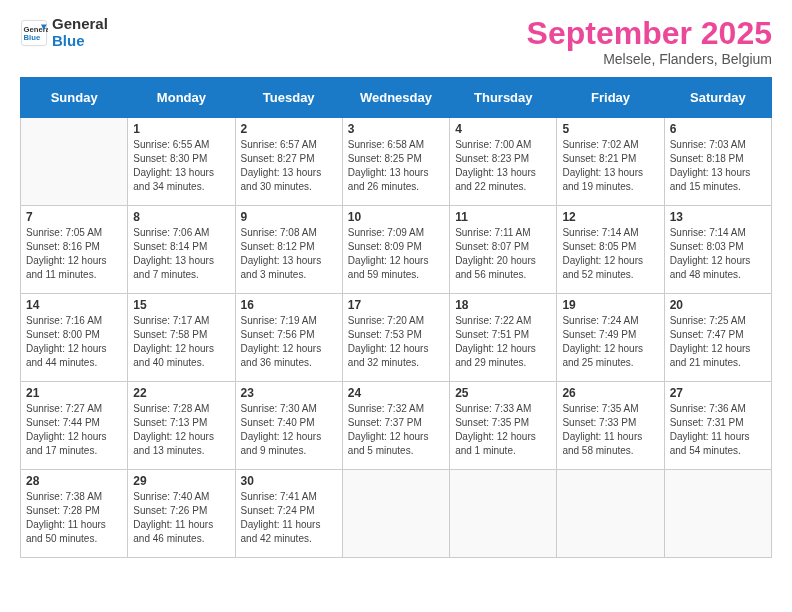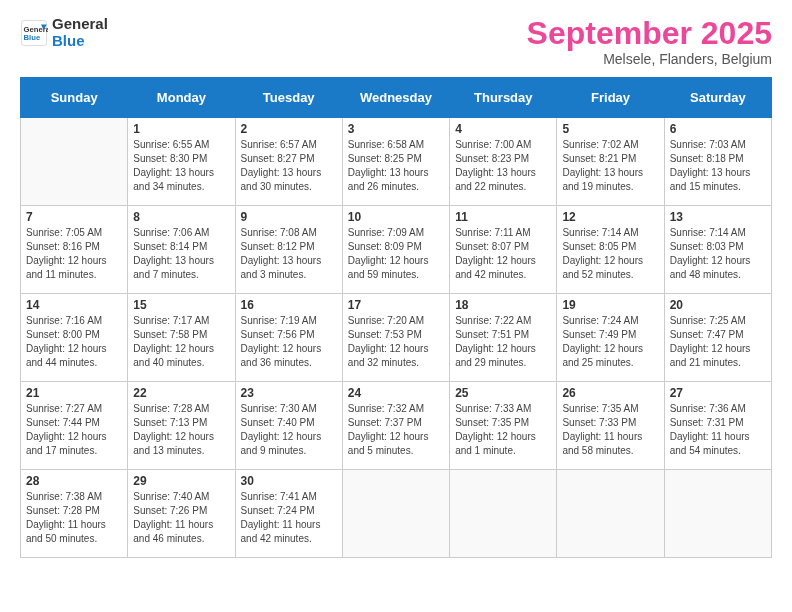--- a/index.html
+++ b/index.html
@@ -162,21 +162,21 @@
           <td>
             <span class="day-number">9</span>
             <div class="day-info"><span>Sunrise: 7:08 AM</span><br><span>Sunset: 8:12 PM</span><br><span>Daylight: 13 hours and 3 minutes.</span></div>
           </td>
           <td>
             <span class="day-number">10</span>
             <div class="day-info"><span>Sunrise: 7:09 AM</span><br><span>Sunset: 8:09 PM</span><br><span>Daylight: 12 hours and 59 minutes.</span></div>
           </td>
           <td>
             <span class="day-number">11</span>
-            <div class="day-info"><span>Sunrise: 7:11 AM</span><br><span>Sunset: 8:07 PM</span><br><span>Daylight: 12 hours and 42 minutes.</span></div>
+            <div class="day-info"><span>Sunrise: 7:11 AM</span><br><span>Sunset: 8:07 PM</span><br><span>Daylight: 20 hours and 56 minutes.</span></div>
           </td>
           <td>
             <span class="day-number">12</span>
             <div class="day-info"><span>Sunrise: 7:14 AM</span><br><span>Sunset: 8:05 PM</span><br><span>Daylight: 12 hours and 52 minutes.</span></div>
           </td>
           <td>
             <span class="day-number">13</span>
             <div class="day-info"><span>Sunrise: 7:14 AM</span><br><span>Sunset: 8:03 PM</span><br><span>Daylight: 12 hours and 48 minutes.</span></div>
           </td>
         </tr>

